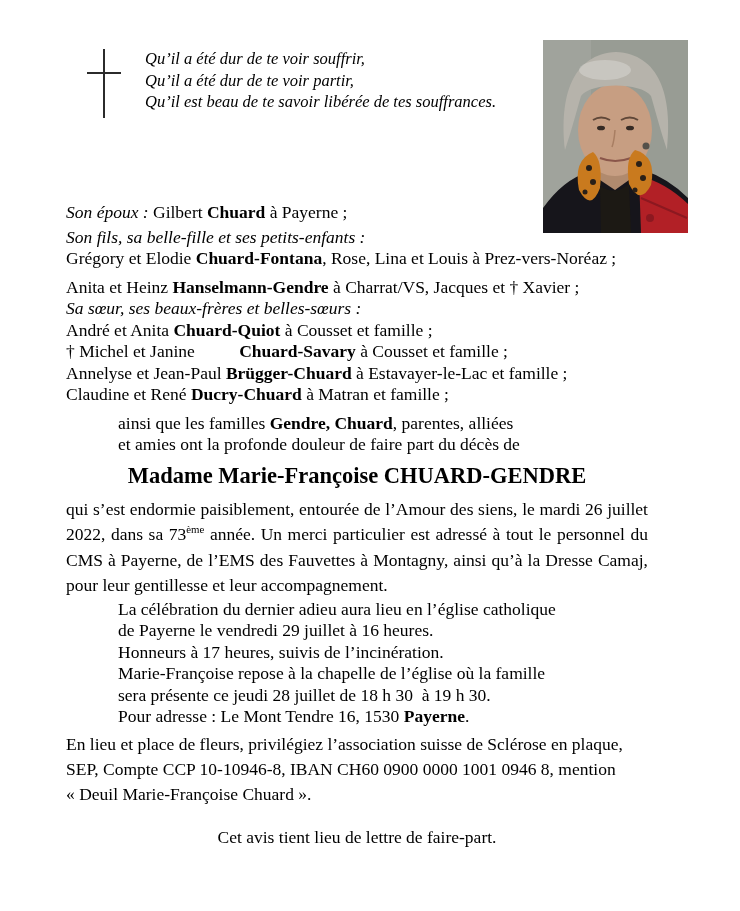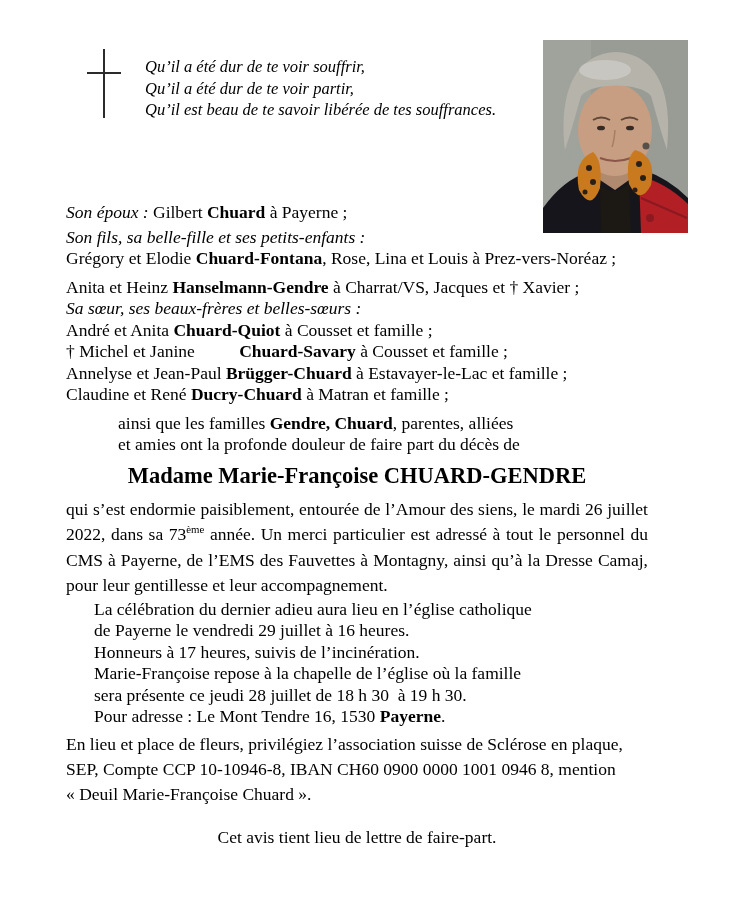--- a/index.html
+++ b/index.html
@@ -7,35 +7,35 @@
   .page {
     position:relative; width:740px; height:911px; background:#ffffff;
     font-family:"Liberation Serif","DejaVu Serif",serif; color:#000000;
     overflow:hidden;
   }
   
   .cross { position:absolute; left:0; top:0; }
   .cross-v { position:absolute; left:103px; top:49px; width:2px; height:69px; background:#2b2b2b; }
   .cross-h { position:absolute; left:87px; top:72px; width:34px; height:2px; background:#2b2b2b; }
   
-  .epitaph { position:absolute; left:145px; top:56px; font-style:italic; font-size:16.5px; line-height:21.5px; white-space:nowrap; }
+  .epitaph { position:absolute; left:145px; top:48px; font-style:italic; font-size:16.5px; line-height:21.5px; white-space:nowrap; }
   
   .photo { position:absolute; left:543px; top:40px; width:145px; height:193px; }
   .photo svg { display:block; width:100%; height:100%; }
   
   .main { position:absolute; left:66px; top:202px; width:582px; font-size:17.5px; line-height:21.5px; }
   .fline { white-space:nowrap; }
   .mb3 { margin-bottom:3px; }
   .mb7 { margin-bottom:7px; }
   .announce { margin-top:7px; margin-left:52px; }
   .title { margin-top:5px; font-size:22.5px; line-height:29px; font-weight:bold; text-align:center; }
   .obituary { margin-top:7px; }
   .jline { line-height:25.5px; text-align:justify; text-align-last:justify; }
   .jline.last { text-align-last:left; }
-  .ceremony { margin-left:28px; }
+  .ceremony { margin-left:52px; }
   .flowers { margin-top:4px; line-height:25px; }
   .closing { margin-top:20px; text-align:center; }
   sup { font-size:62%; vertical-align:super; line-height:0; }
 </style>
 </head>
 <body>
 
 <div class="page">
 
   <div class="cross">

